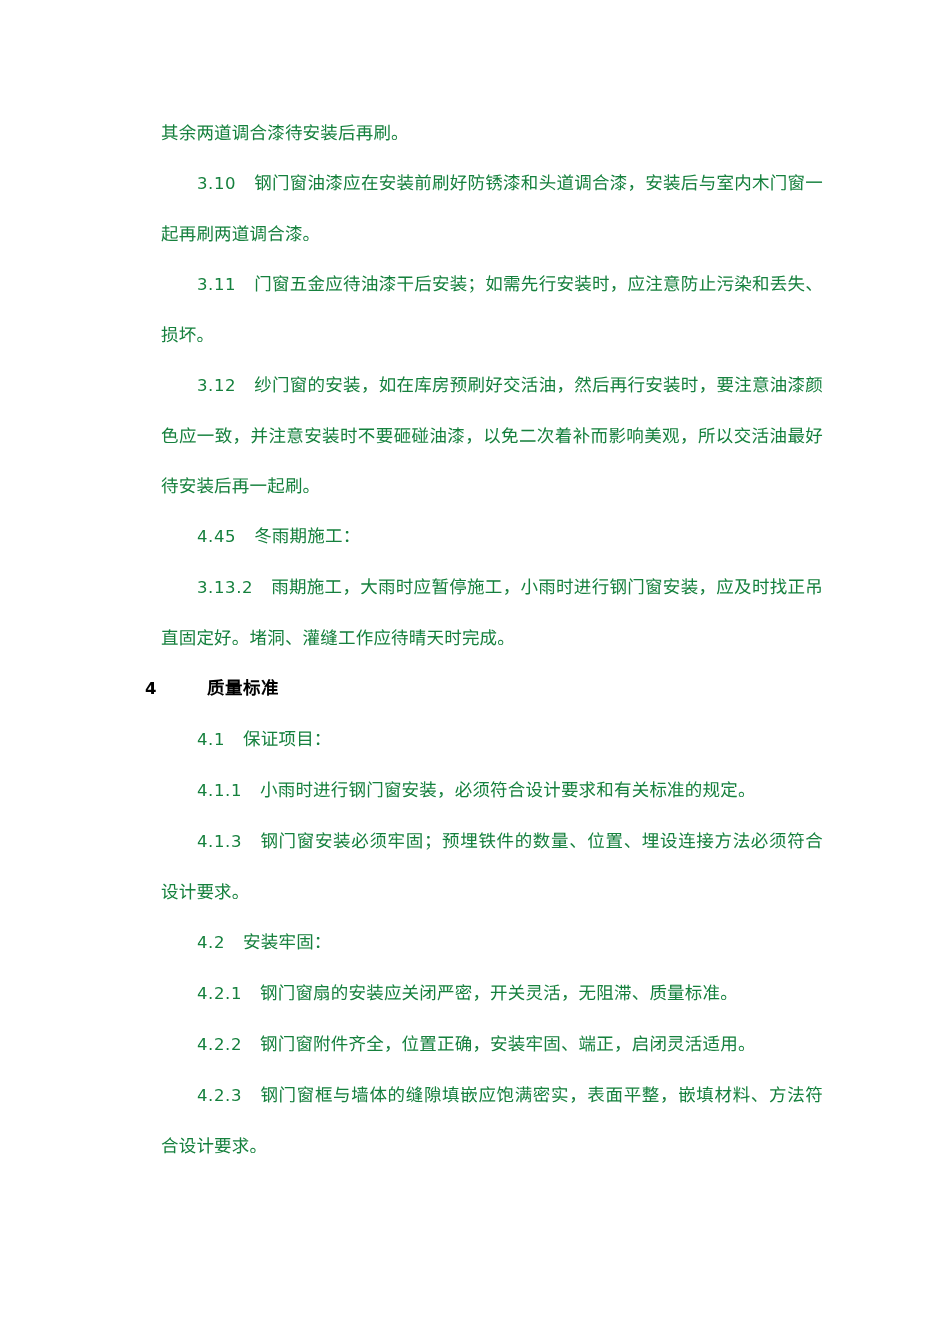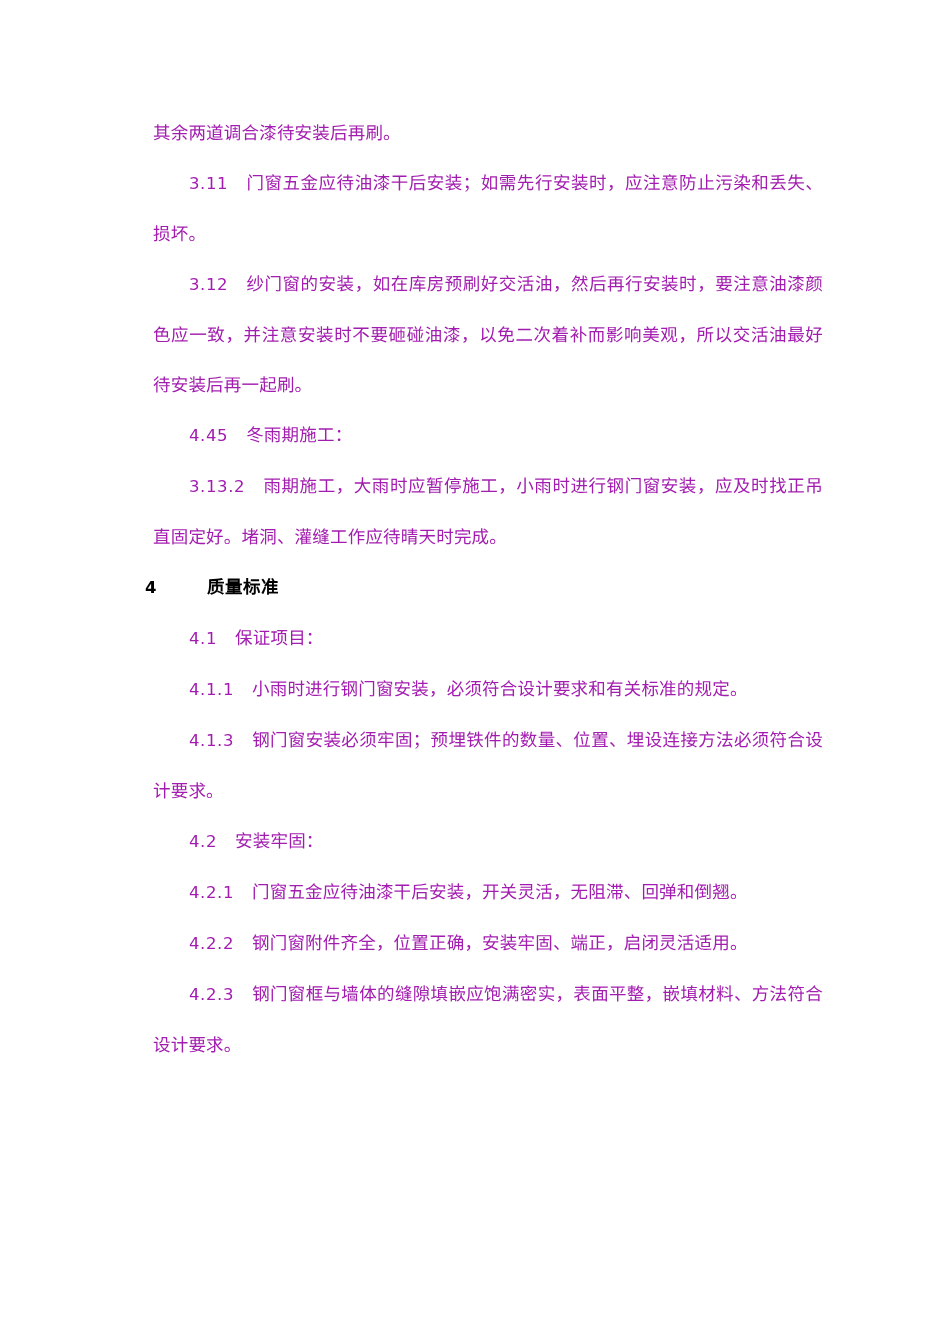--- a/index.html
+++ b/index.html
@@ -24,25 +24,25 @@
   .content {
     position: absolute;
     left: 145px;
     top: 108px;
     width: 678px;
   }
   
   .para {
     font-size: 17.5px;
     line-height: 50px;
-    margin: 0 0 0 8px;
+    margin: 0 0 0 16px;
     text-align: justify;
     text-justify: inter-ideograph;
     letter-spacing: 0.2px;
-    color: #a21caf;
+    color: #15803d;
     word-break: break-all;
     font-family: "DejaVu Serif", "Liberation Serif", serif;
   }
   
   .para.indent {
     text-indent: 36px;
   }
   
   .para.flush {
     text-indent: 0;
@@ -81,20 +81,23 @@
 </head>
 <body>
 
 <div class="page">
   <div class="content">
 
     <p class="para flush">
       <span>其余两道调合漆待安装后再刷。</span>
     </p>
 
+    <p class="para indent">
+      <span class="num">3.10</span><span class="gap"></span><span>钢门窗油漆应在安装前刷好防锈漆和头道调合漆，安装后与室内木门窗一起再刷两道调合漆。</span>
+    </p>
 
     <p class="para indent">
       <span class="num">3.11</span><span class="gap"></span><span>门窗五金应待油漆干后安装；如需先行安装时，应注意防止污染和丢失、损坏。</span>
     </p>
 
     <p class="para indent">
       <span class="num">3.12</span><span class="gap"></span><span>纱门窗的安装，如在库房预刷好交活油，然后再行安装时，要注意油漆颜色应一致，并注意安装时不要砸碰油漆，以免二次着补而影响美观，所以交活油最好待安装后再一起刷。</span>
     </p>
 
     <p class="para indent">
@@ -121,21 +124,21 @@
 
     <p class="para indent">
       <span class="num">4.1.3</span><span class="gap"></span><span>钢门窗安装必须牢固；预埋铁件的数量、位置、埋设连接方法必须符合设计要求。</span>
     </p>
 
     <p class="para indent">
       <span class="num">4.2</span><span class="gap"></span><span>安装牢固：</span>
     </p>
 
     <p class="para indent">
-      <span class="num">4.2.1</span><span class="gap"></span><span>门窗五金应待油漆干后安装，开关灵活，无阻滞、回弹和倒翘。</span>
+      <span class="num">4.2.1</span><span class="gap"></span><span>钢门窗扇的安装应关闭严密，开关灵活，无阻滞、质量标准。</span>
     </p>
 
     <p class="para indent">
       <span class="num">4.2.2</span><span class="gap"></span><span>钢门窗附件齐全，位置正确，安装牢固、端正，启闭灵活适用。</span>
     </p>
 
     <p class="para indent">
       <span class="num">4.2.3</span><span class="gap"></span><span>钢门窗框与墙体的缝隙填嵌应饱满密实，表面平整，嵌填材料、方法符合设计要求。</span>
     </p>
 

